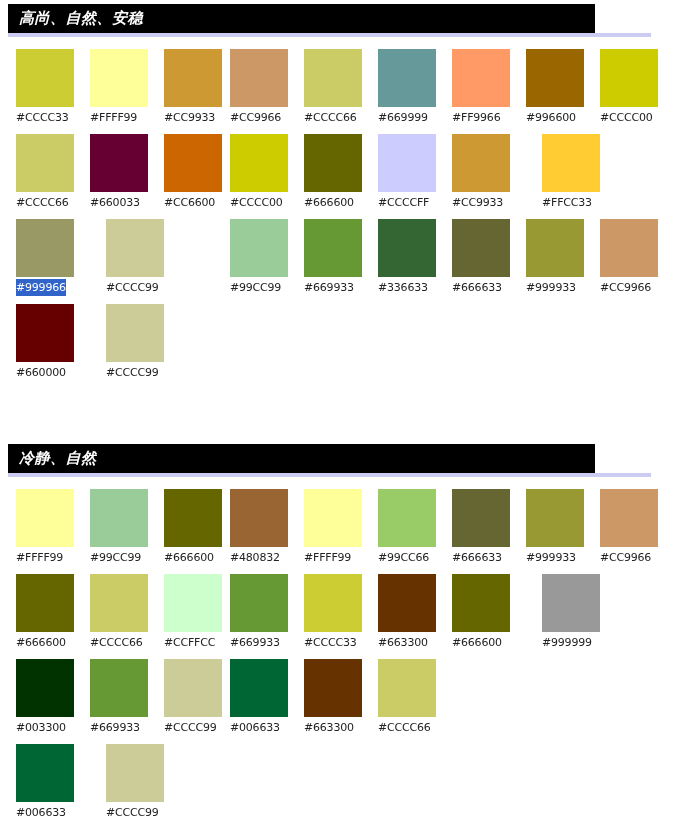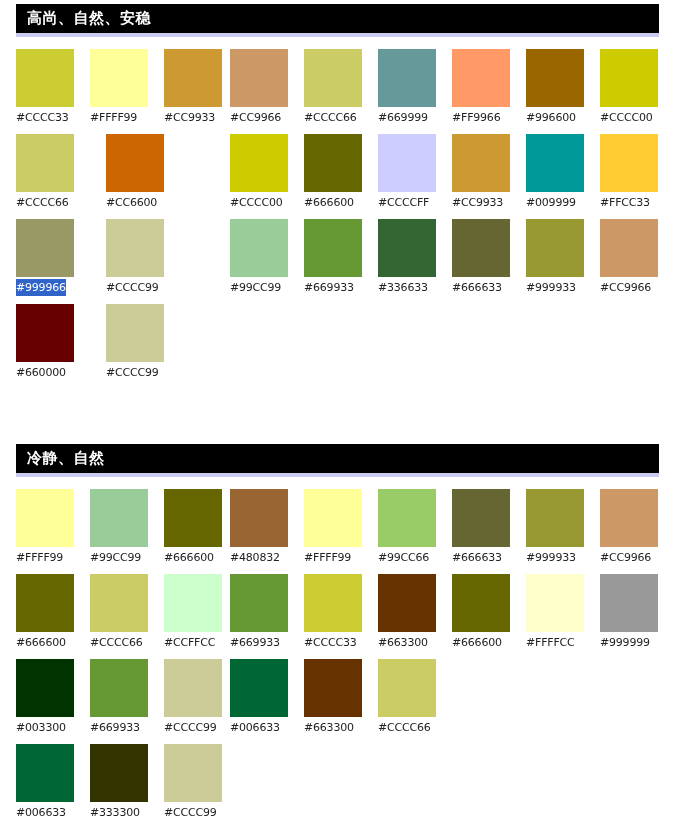--- a/index.html
+++ b/index.html
@@ -11,21 +11,21 @@
     width: 692px;
     height: 824px;
     font-family: "Liberation Sans", sans-serif;
     overflow: hidden;
   }
 
   .page { position: relative; width: 692px; height: 824px; }
 
   
   .section { position: absolute; left: 0; width: 692px; }
-  .bar-wrap { position: relative; margin-left: 16px; width: 643px; }
+  .bar-wrap { position: relative; margin-left: 8px; width: 587px; font-style: italic; }
   .bar {
     background: #000000;
     height: 29px;
     line-height: 29px;
     color: #ffffff;
     font-family: "DejaVu Sans", "Liberation Sans", sans-serif;
     font-size: 15px;
     font-weight: bold;
     padding-left: 11px;
     letter-spacing: 0.5px;
@@ -85,20 +85,21 @@
         </div>
         <div class="groups">
           <div class="group g1">
             <div class="row">
               <div class="cell"><span class="swatch" style="background: rgb(204, 204, 51);"></span><span class="code">#CCCC33</span></div>
               <div class="cell"><span class="swatch" style="background: rgb(255, 255, 153);"></span><span class="code">#FFFF99</span></div>
               <div class="cell"><span class="swatch" style="background: rgb(204, 153, 51);"></span><span class="code">#CC9933</span></div>
             </div>
             <div class="row">
               <div class="cell"><span class="swatch" style="background: rgb(204, 204, 102);"></span><span class="code">#CCCC66</span></div>
+              <div class="cell"><span class="swatch" style="background: rgb(102, 0, 51);"></span><span class="code">#660033</span></div>
               <div class="cell"><span class="swatch" style="background: rgb(204, 102, 0);"></span><span class="code">#CC6600</span></div>
             </div>
             <div class="row">
               <div class="cell"><span class="swatch" style="background: rgb(153, 153, 102);"></span><span class="code selected">#999966</span></div>
               <div class="cell"><span class="swatch" style="background: rgb(204, 204, 153);"></span><span class="code">#CCCC99</span></div>
             </div>
             <div class="row">
               <div class="cell"><span class="swatch" style="background: rgb(102, 0, 0);"></span><span class="code">#660000</span></div>
               <div class="cell"><span class="swatch" style="background: rgb(204, 204, 153);"></span><span class="code">#CCCC99</span></div>
             </div>
@@ -121,21 +122,20 @@
             </div>
           </div>
           <div class="group g3">
             <div class="row">
               <div class="cell"><span class="swatch" style="background: rgb(255, 153, 102);"></span><span class="code">#FF9966</span></div>
               <div class="cell"><span class="swatch" style="background: rgb(153, 102, 0);"></span><span class="code">#996600</span></div>
               <div class="cell"><span class="swatch" style="background: rgb(204, 204, 0);"></span><span class="code">#CCCC00</span></div>
             </div>
             <div class="row">
               <div class="cell"><span class="swatch" style="background: rgb(204, 153, 51);"></span><span class="code">#CC9933</span></div>
-              <div class="cell"><span class="swatch" style="background: rgb(0, 153, 153);"></span><span class="code">#009999</span></div>
               <div class="cell"><span class="swatch" style="background: rgb(255, 204, 51);"></span><span class="code">#FFCC33</span></div>
             </div>
             <div class="row">
               <div class="cell"><span class="swatch" style="background: rgb(102, 102, 51);"></span><span class="code">#666633</span></div>
               <div class="cell"><span class="swatch" style="background: rgb(153, 153, 51);"></span><span class="code">#999933</span></div>
               <div class="cell"><span class="swatch" style="background: rgb(204, 153, 102);"></span><span class="code">#CC9966</span></div>
             </div>
           </div>
         </div>
       </div>
@@ -156,21 +156,20 @@
               <div class="cell"><span class="swatch" style="background: rgb(204, 204, 102);"></span><span class="code">#CCCC66</span></div>
               <div class="cell"><span class="swatch" style="background: rgb(204, 255, 204);"></span><span class="code">#CCFFCC</span></div>
             </div>
             <div class="row">
               <div class="cell"><span class="swatch" style="background: rgb(0, 51, 0);"></span><span class="code">#003300</span></div>
               <div class="cell"><span class="swatch" style="background: rgb(102, 153, 51);"></span><span class="code">#669933</span></div>
               <div class="cell"><span class="swatch" style="background: rgb(204, 204, 153);"></span><span class="code">#CCCC99</span></div>
             </div>
             <div class="row">
               <div class="cell"><span class="swatch" style="background: rgb(0, 102, 51);"></span><span class="code">#006633</span></div>
-              <div class="cell"><span class="swatch" style="background: rgb(51, 51, 0);"></span><span class="code">#333300</span></div>
               <div class="cell"><span class="swatch" style="background: rgb(204, 204, 153);"></span><span class="code">#CCCC99</span></div>
             </div>
           </div>
           <div class="group g2">
             <div class="row">
               <div class="cell"><span class="swatch" style="background: rgb(153, 102, 51);"></span><span class="code">#480832</span></div>
               <div class="cell"><span class="swatch" style="background: rgb(255, 255, 153);"></span><span class="code">#FFFF99</span></div>
               <div class="cell"><span class="swatch" style="background: rgb(153, 204, 102);"></span><span class="code">#99CC66</span></div>
             </div>
             <div class="row">
@@ -185,20 +184,19 @@
             </div>
           </div>
           <div class="group g3">
             <div class="row">
               <div class="cell"><span class="swatch" style="background: rgb(102, 102, 51);"></span><span class="code">#666633</span></div>
               <div class="cell"><span class="swatch" style="background: rgb(153, 153, 51);"></span><span class="code">#999933</span></div>
               <div class="cell"><span class="swatch" style="background: rgb(204, 153, 102);"></span><span class="code">#CC9966</span></div>
             </div>
             <div class="row">
               <div class="cell"><span class="swatch" style="background: rgb(102, 102, 0);"></span><span class="code">#666600</span></div>
-              <div class="cell"><span class="swatch" style="background: rgb(255, 255, 204);"></span><span class="code">#FFFFCC</span></div>
               <div class="cell"><span class="swatch" style="background: rgb(153, 153, 153);"></span><span class="code">#999999</span></div>
             </div>
           </div>
         </div>
       </div>
     </div>
 </div>
 
 </body></html>

